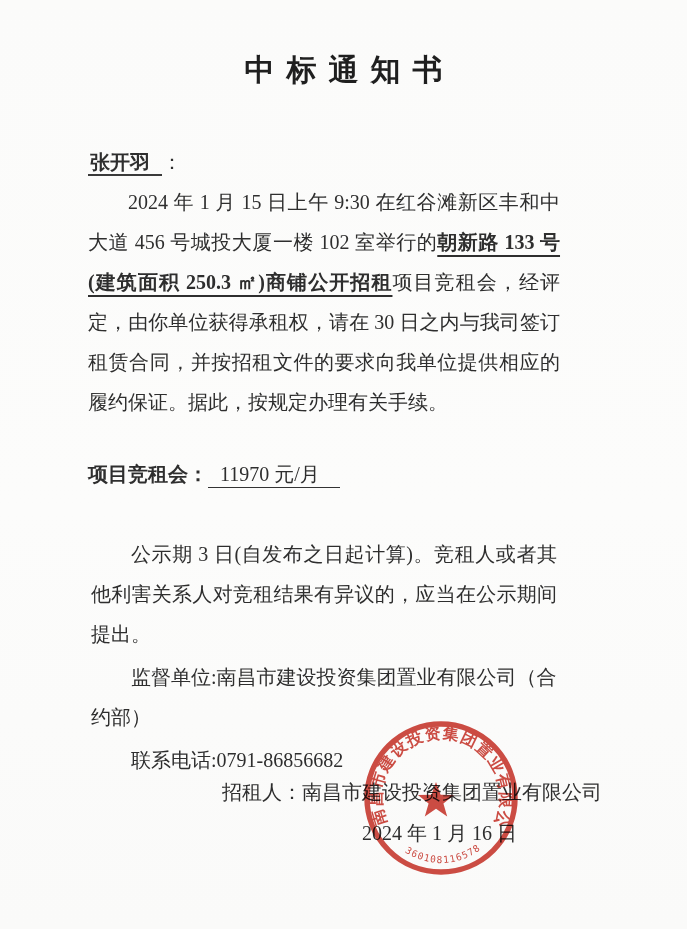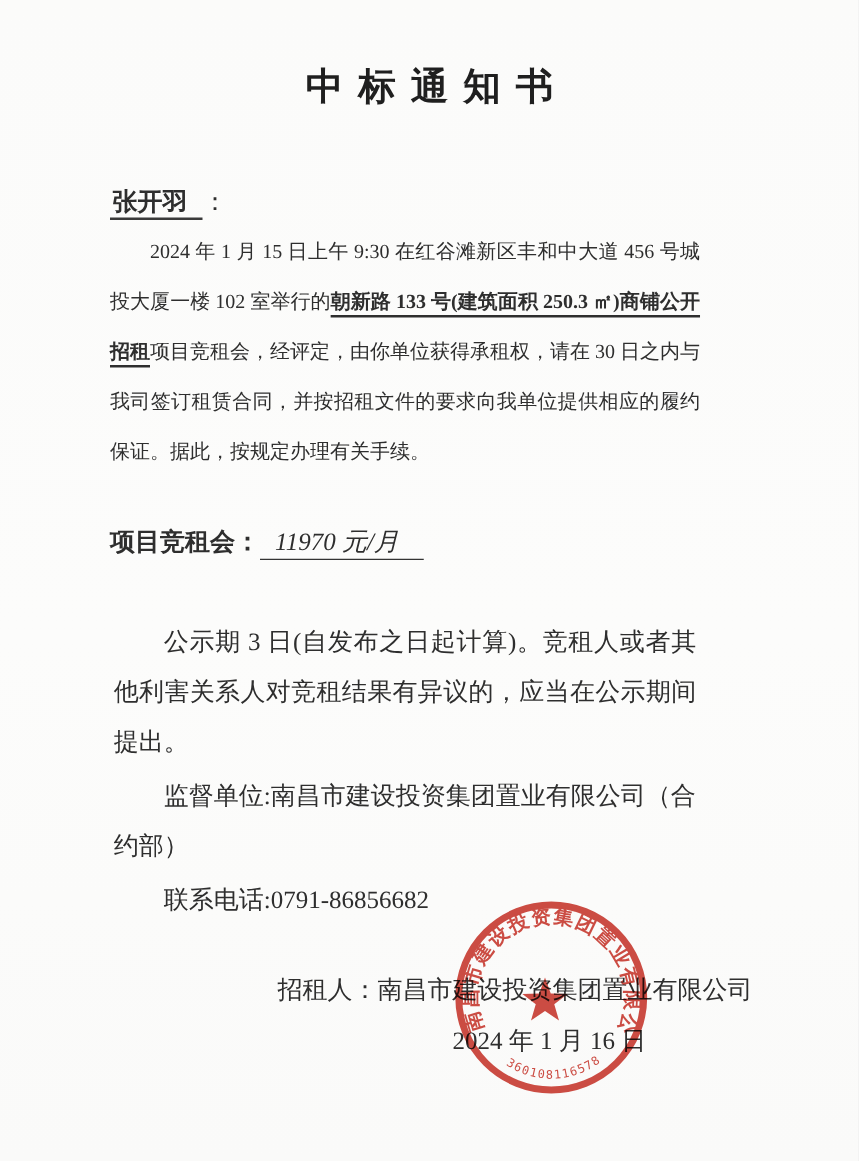--- a/index.html
+++ b/index.html
@@ -28,35 +28,34 @@
     left:88px; top:142px;
     width:472px;
   }
   .salutation { margin:0; line-height:40px; font-size:20px; }
   .addressee {
     font-weight:bold;
     border-bottom:2px solid #3a3a3a;
     padding:0 12px 1px 2px;
   }
   .para1 {
-    margin:0; line-height:40px; font-size:16px;
+    margin:0; line-height:40px; font-size:20px;
     text-align:justify; text-indent:2em;
   }
   .hl {
     font-weight:bold;
     text-decoration:underline;
     text-underline-offset:6px;
     text-decoration-thickness:1.6px;
   }
   .result-line { margin:32px 0 0; line-height:40px; font-size:20px; white-space:nowrap; }
   .result-label { font-weight:bold; }
   .result-value {
     border-bottom:1.8px solid #333;
     padding:0 20px 2px 12px;
-    font-style:italic;
   }
   .block2 { margin:40px 0 0; font-size:20px; line-height:40px; }
   .block2 p { margin:3px; text-indent:2em; }
   .notice { text-align:justify; }
   .lessor-line {
     position:absolute; left:222px; top:772px;
     font-size:20px; line-height:40px; white-space:nowrap;text-align:center;
   }
   .date-line {
     position:absolute; left:362px; top:813px;

